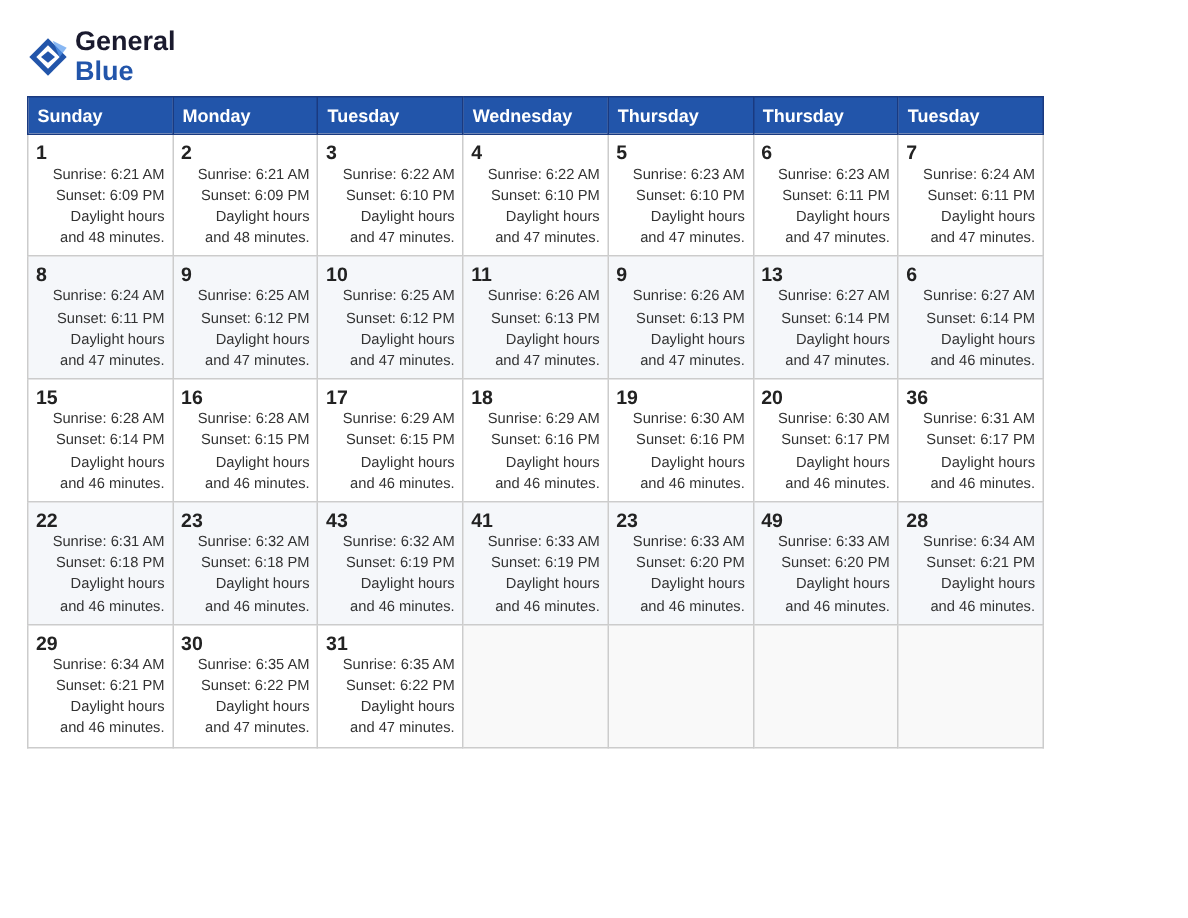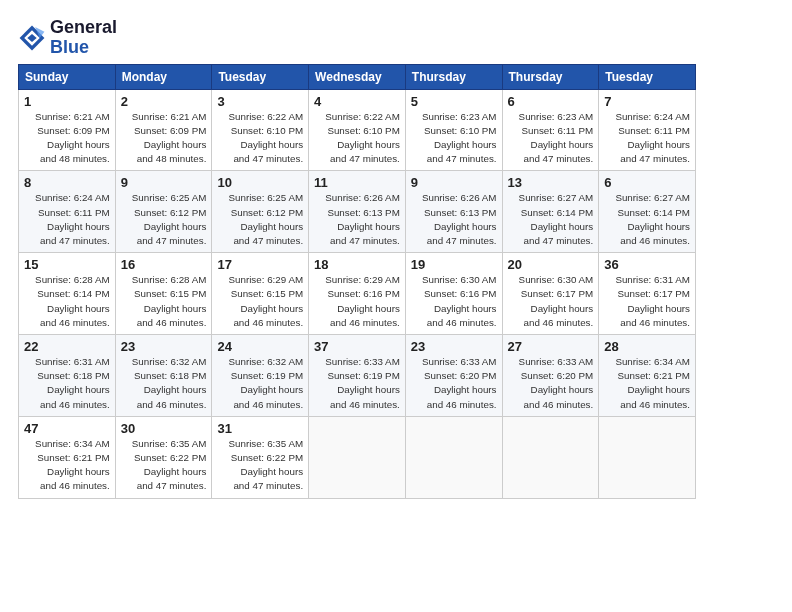--- a/index.html
+++ b/index.html
@@ -226,43 +226,43 @@
         <tr>
           <td>
             <span class="day-number">22</span>
             <div class="day-info"><span>Sunrise: 6:31 AM</span><br><span>Sunset: 6:18 PM</span><br><span>Daylight hours</span><br><span>and 46 minutes.</span></div>
           </td>
           <td>
             <span class="day-number">23</span>
             <div class="day-info"><span>Sunrise: 6:32 AM</span><br><span>Sunset: 6:18 PM</span><br><span>Daylight hours</span><br><span>and 46 minutes.</span></div>
           </td>
           <td>
-            <span class="day-number">24</span>
+            <span class="day-number">43</span>
             <div class="day-info"><span>Sunrise: 6:32 AM</span><br><span>Sunset: 6:19 PM</span><br><span>Daylight hours</span><br><span>and 46 minutes.</span></div>
           </td>
           <td>
-            <span class="day-number">37</span>
+            <span class="day-number">41</span>
             <div class="day-info"><span>Sunrise: 6:33 AM</span><br><span>Sunset: 6:19 PM</span><br><span>Daylight hours</span><br><span>and 46 minutes.</span></div>
           </td>
           <td>
             <span class="day-number">23</span>
             <div class="day-info"><span>Sunrise: 6:33 AM</span><br><span>Sunset: 6:20 PM</span><br><span>Daylight hours</span><br><span>and 46 minutes.</span></div>
           </td>
           <td>
-            <span class="day-number">27</span>
+            <span class="day-number">49</span>
             <div class="day-info"><span>Sunrise: 6:33 AM</span><br><span>Sunset: 6:20 PM</span><br><span>Daylight hours</span><br><span>and 46 minutes.</span></div>
           </td>
           <td>
             <span class="day-number">28</span>
             <div class="day-info"><span>Sunrise: 6:34 AM</span><br><span>Sunset: 6:21 PM</span><br><span>Daylight hours</span><br><span>and 46 minutes.</span></div>
           </td>
         </tr>
         <tr>
           <td>
-            <span class="day-number">47</span>
+            <span class="day-number">29</span>
             <div class="day-info"><span>Sunrise: 6:34 AM</span><br><span>Sunset: 6:21 PM</span><br><span>Daylight hours</span><br><span>and 46 minutes.</span></div>
           </td>
           <td>
             <span class="day-number">30</span>
             <div class="day-info"><span>Sunrise: 6:35 AM</span><br><span>Sunset: 6:22 PM</span><br><span>Daylight hours</span><br><span>and 47 minutes.</span></div>
           </td>
           <td>
             <span class="day-number">31</span>
             <div class="day-info"><span>Sunrise: 6:35 AM</span><br><span>Sunset: 6:22 PM</span><br><span>Daylight hours</span><br><span>and 47 minutes.</span></div>
           </td>

